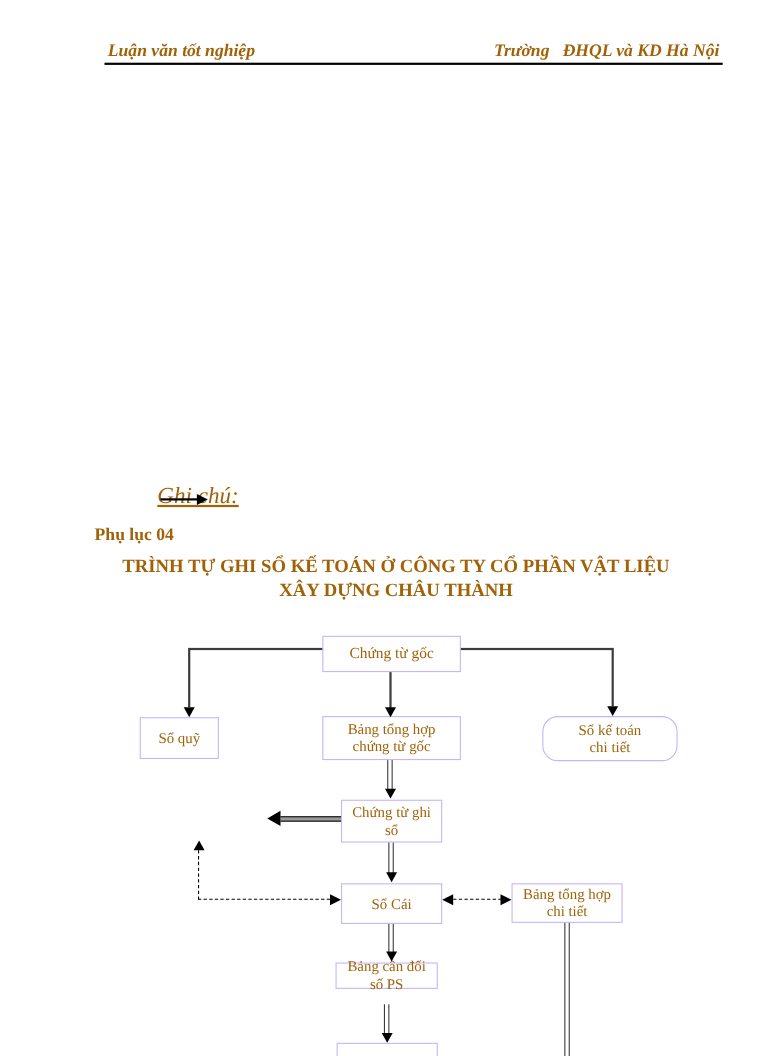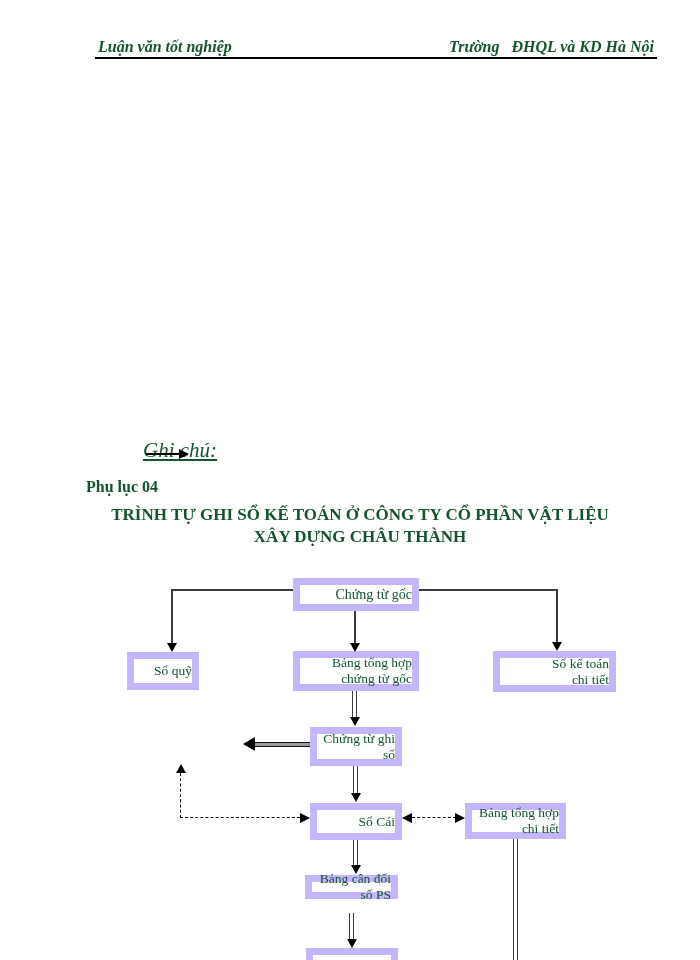--- a/index.html
+++ b/index.html
@@ -1,19 +1,19 @@
 <!DOCTYPE html>
 <html><head>
 <meta charset="utf-8">
 <style>
   html,body{margin:0;padding:0;background:#e8e8e8;}
   .page{
     position:relative;width:700px;height:960px;margin:0 auto;
     background:#ffffff;overflow:hidden;
-    font-family:"Liberation Serif","DejaVu Serif",serif;color:#14532d;
+    font-family:"Liberation Serif","DejaVu Serif",serif;color:#a16207;
   }
   
   .hdr{
     position:absolute;left:95px;top:31px;width:562px;height:26px;
     border-bottom:2px solid #000;display:flex;justify-content:space-between;
     align-items:flex-end;font-style:italic;font-weight:bold;font-size:16px;
   }
   .hdr span{white-space:pre;padding:0 3px 1px 3px;}
   
   .legend-heading{
@@ -27,22 +27,22 @@
     border-left:10px solid #000;border-top:5px solid transparent;border-bottom:5px solid transparent;
   }
   
   .appendix{position:absolute;left:86px;top:478px;font-weight:bold;font-size:16px;}
   .doc-title{
     position:absolute;left:10px;top:504px;width:700px;text-align:center;
     font-weight:bold;font-size:17px;line-height:22px;
   }
   
   .box{
-    position:absolute;border:7px solid #c4b5fd;background:#fff;
-    display:flex;flex-direction:column;justify-content:center;align-items:flex-end;
+    position:absolute;border:1px solid #c4b5fd;background:#fff;
+    display:flex;flex-direction:column;justify-content:center;align-items:center;
     text-align:center;font-size:13.5px;line-height:16px;box-sizing:border-box;
   }
   .box span{display:block;}
   
   .hline{position:absolute;height:2px;background:#3c3c3c;}
   .vline{position:absolute;width:2px;background:#3c3c3c;}
   .dbl{position:absolute;width:5px;box-sizing:border-box;
        border-left:1.5px solid #3c3c3c;border-right:1.5px solid #3c3c3c;}
   .dashv{position:absolute;width:0;border-left:1.5px dashed #000;}
   .dashh{position:absolute;height:0;border-top:1.5px dashed #000;}
@@ -85,21 +85,21 @@
 
   <div class="box" style="left:127px;top:652px;width:72px;height:38px;">
     <span>Sổ quỹ</span>
   </div>
 
   <div class="box" style="left:293px;top:651px;width:126px;height:40px;">
     <span>Bảng tổng hợp</span>
     <span>chứng từ gốc</span>
   </div>
 
-  <div class="box" style="left:493px;top:651px;width:123px;height:41px;">
+  <div class="box" style="left:493px;top:651px;width:123px;height:41px;border-radius:14px;">
     <span>Sổ kế toán</span>
     <span>chi tiết</span>
   </div>
 
   <div class="box" style="left:310px;top:727px;width:92px;height:39px;">
     <span>Chứng từ ghi</span>
     <span>sổ</span>
   </div>
 
 

